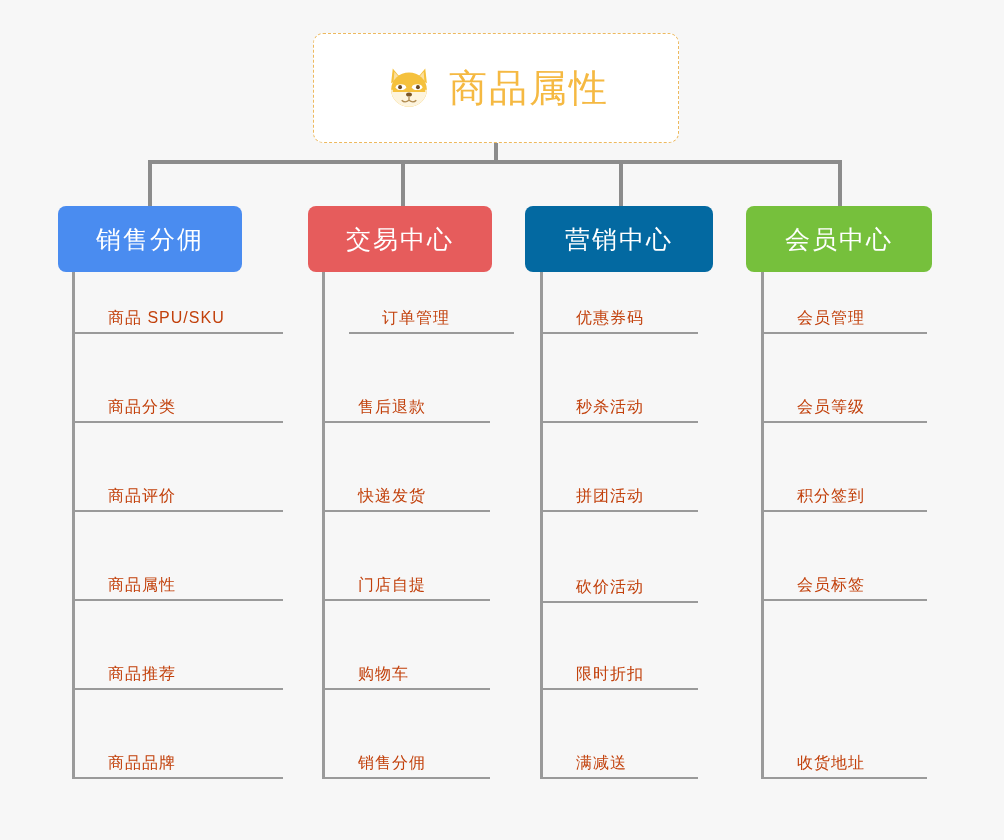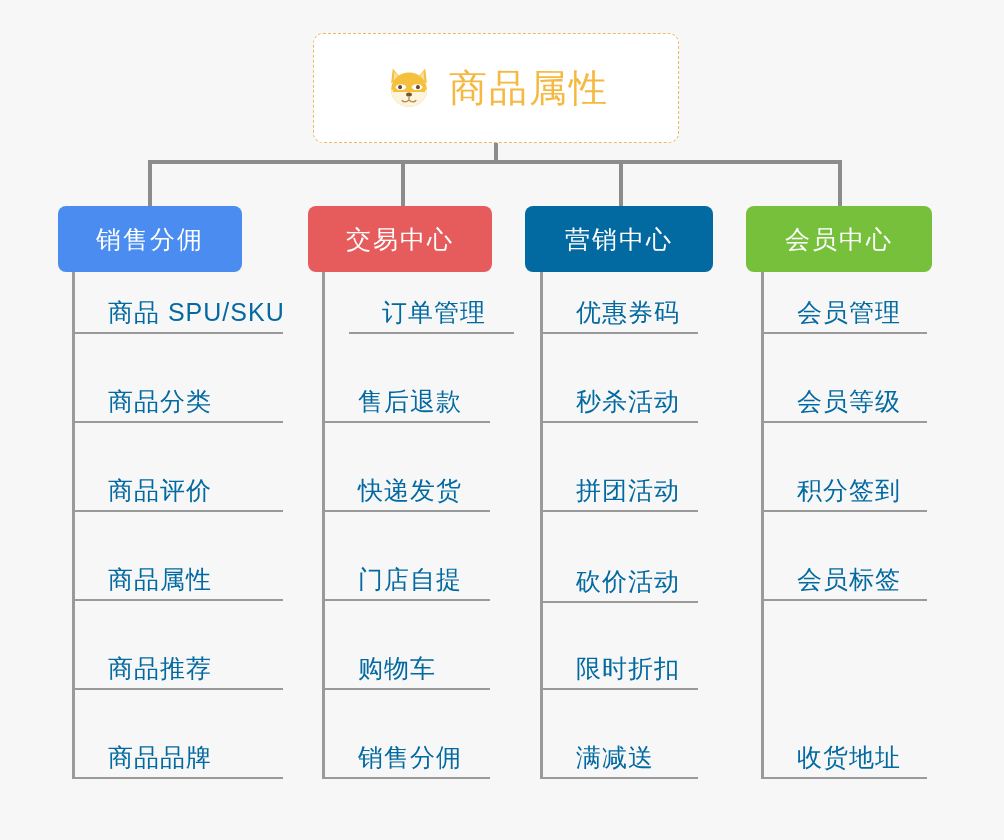--- a/index.html
+++ b/index.html
@@ -102,22 +102,22 @@
   }
   .leaf-item {
     position: absolute;
     left: 3px;
     height: 60px;
   }
   .leaf-label {
     position: absolute;
     left: 33px;
     bottom: 5px;
-    font-size: 25px;
-    color: #0369a1;
+    font-size: 16px;
+    color: #c2410c;
     white-space: nowrap;
     letter-spacing: 1px;
   }
   .leaf-rule {
     position: absolute;
     left: 0;
     bottom: 0;
     height: 2px;
     background: #9a9a9a;
   }

